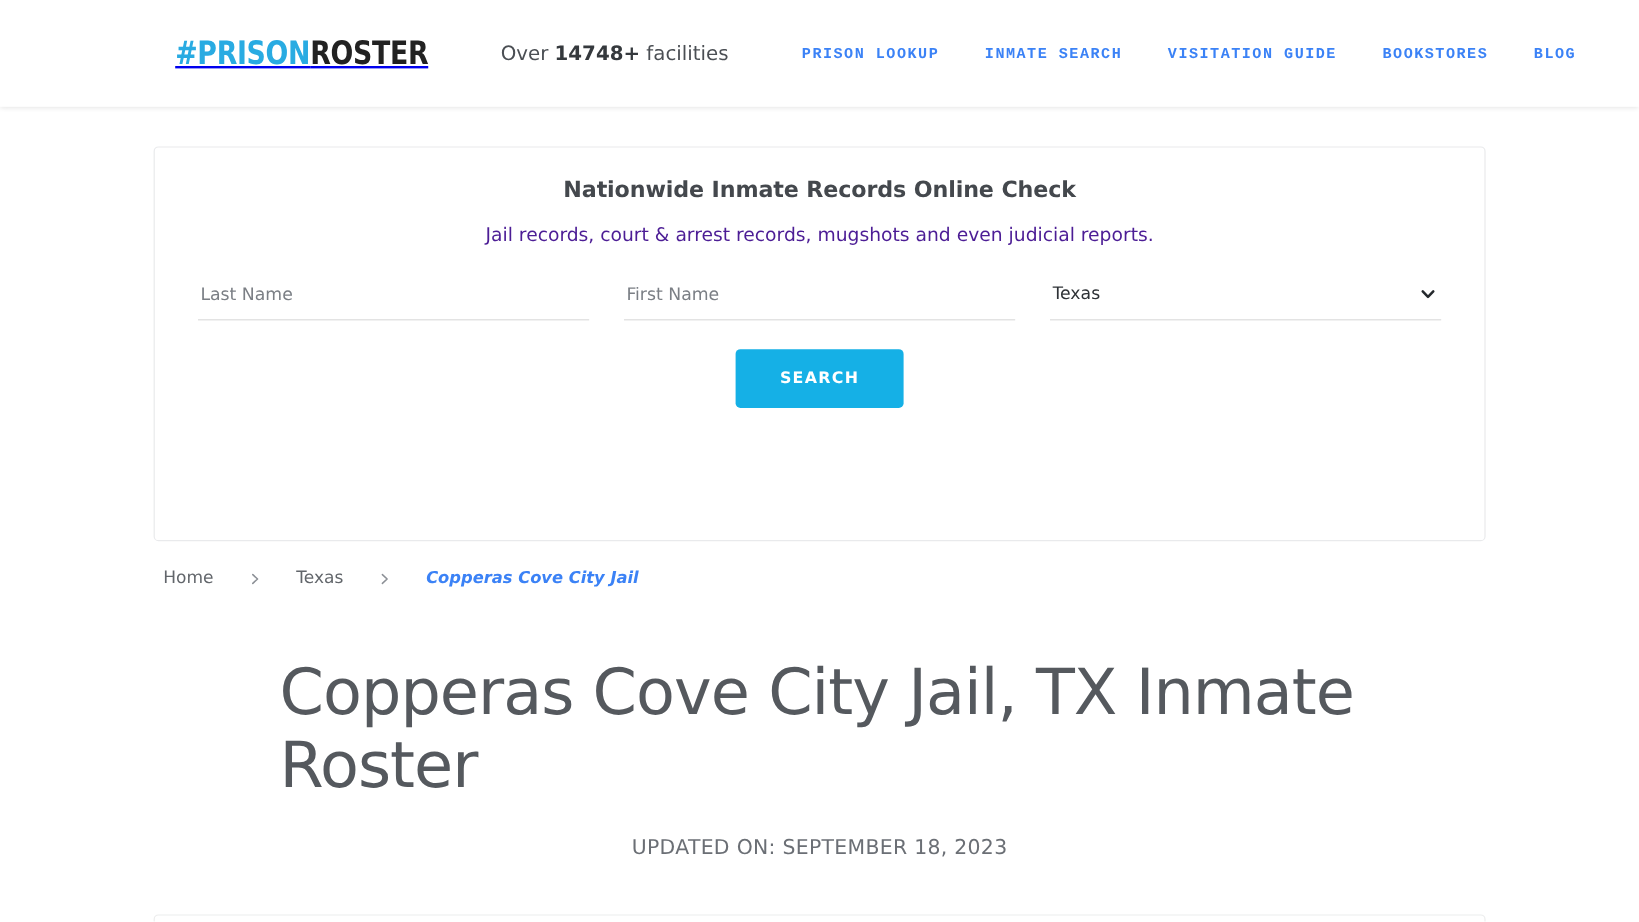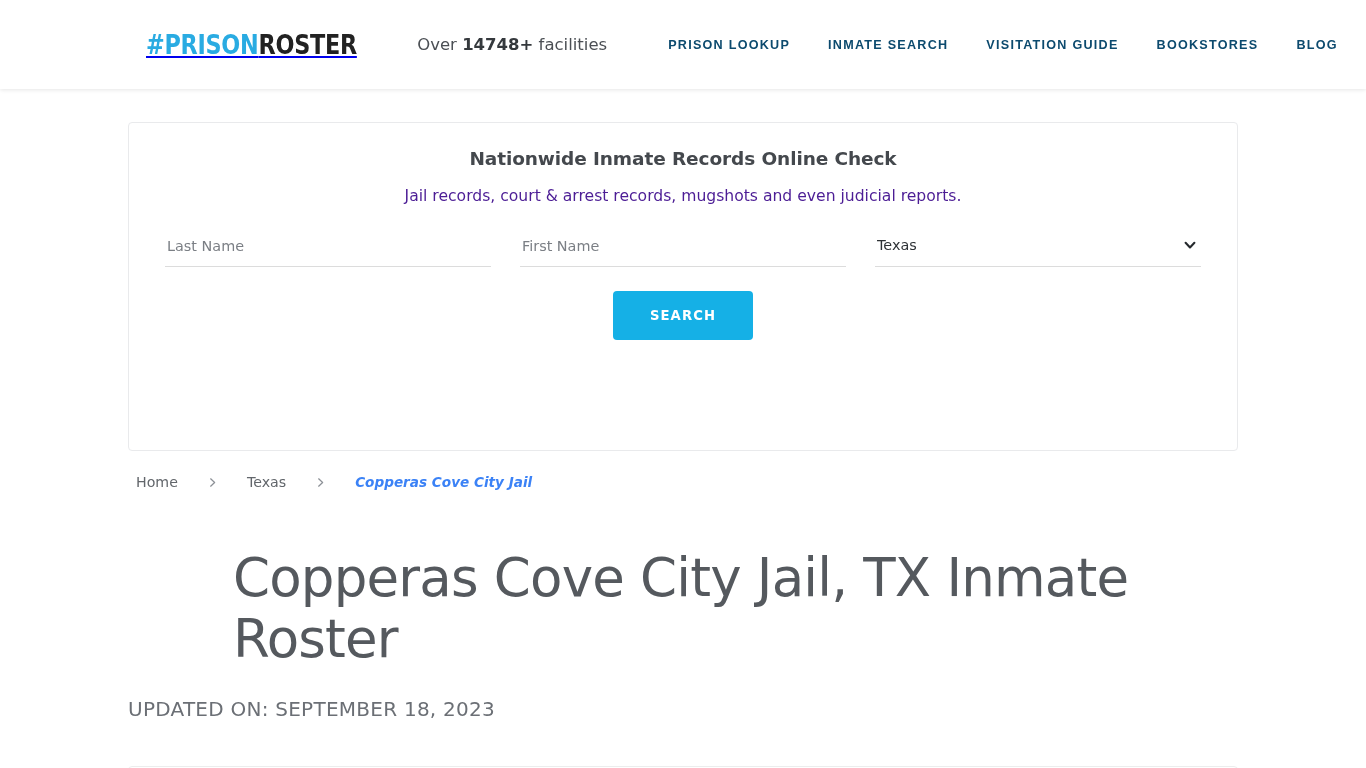--- a/index.html
+++ b/index.html
@@ -50,25 +50,25 @@
   }
   .facilities-count b { font-weight: 700; color: #35393d; }
 
   .main-nav {
     display: flex;
     align-items: center;
     margin-left: 42px;
     gap: 0px;
   }
   .main-nav a {
-    font-family: Liberation Sans, sans-serif;
+    font-family: Liberation Mono, monospace;
     font-size: 12.6px;
     font-weight: 700;
     letter-spacing: 1.25px;
-    color: #0c4a6e;
+    color: #3b82f6;
     text-decoration: none;
     text-transform: uppercase;
     padding: 0 19px;
     white-space: nowrap;
   }
 
   
   .page {
     width: 1366px;
     background: #ffffff;
@@ -197,23 +197,24 @@
     font-size: 53px;
     line-height: 1.15;
     font-weight: 400;
     color: #55595e;
     letter-spacing: -0.8px;
     width: 900px;
     margin-left: auto;
     margin-right: auto;
   }
   .updated-on {
+    text-align: center;
     margin-top: 27px;
     font-family: "DejaVu Sans", sans-serif;
-    font-size: 20px;
+    font-size: 17px;
     color: #6b6f75;
     text-transform: uppercase;
     letter-spacing: 0.25px;
   }
 
   
   .content-card {
     margin-top: 45px;
     border: 1px solid #eceded;
     border-radius: 4px;

